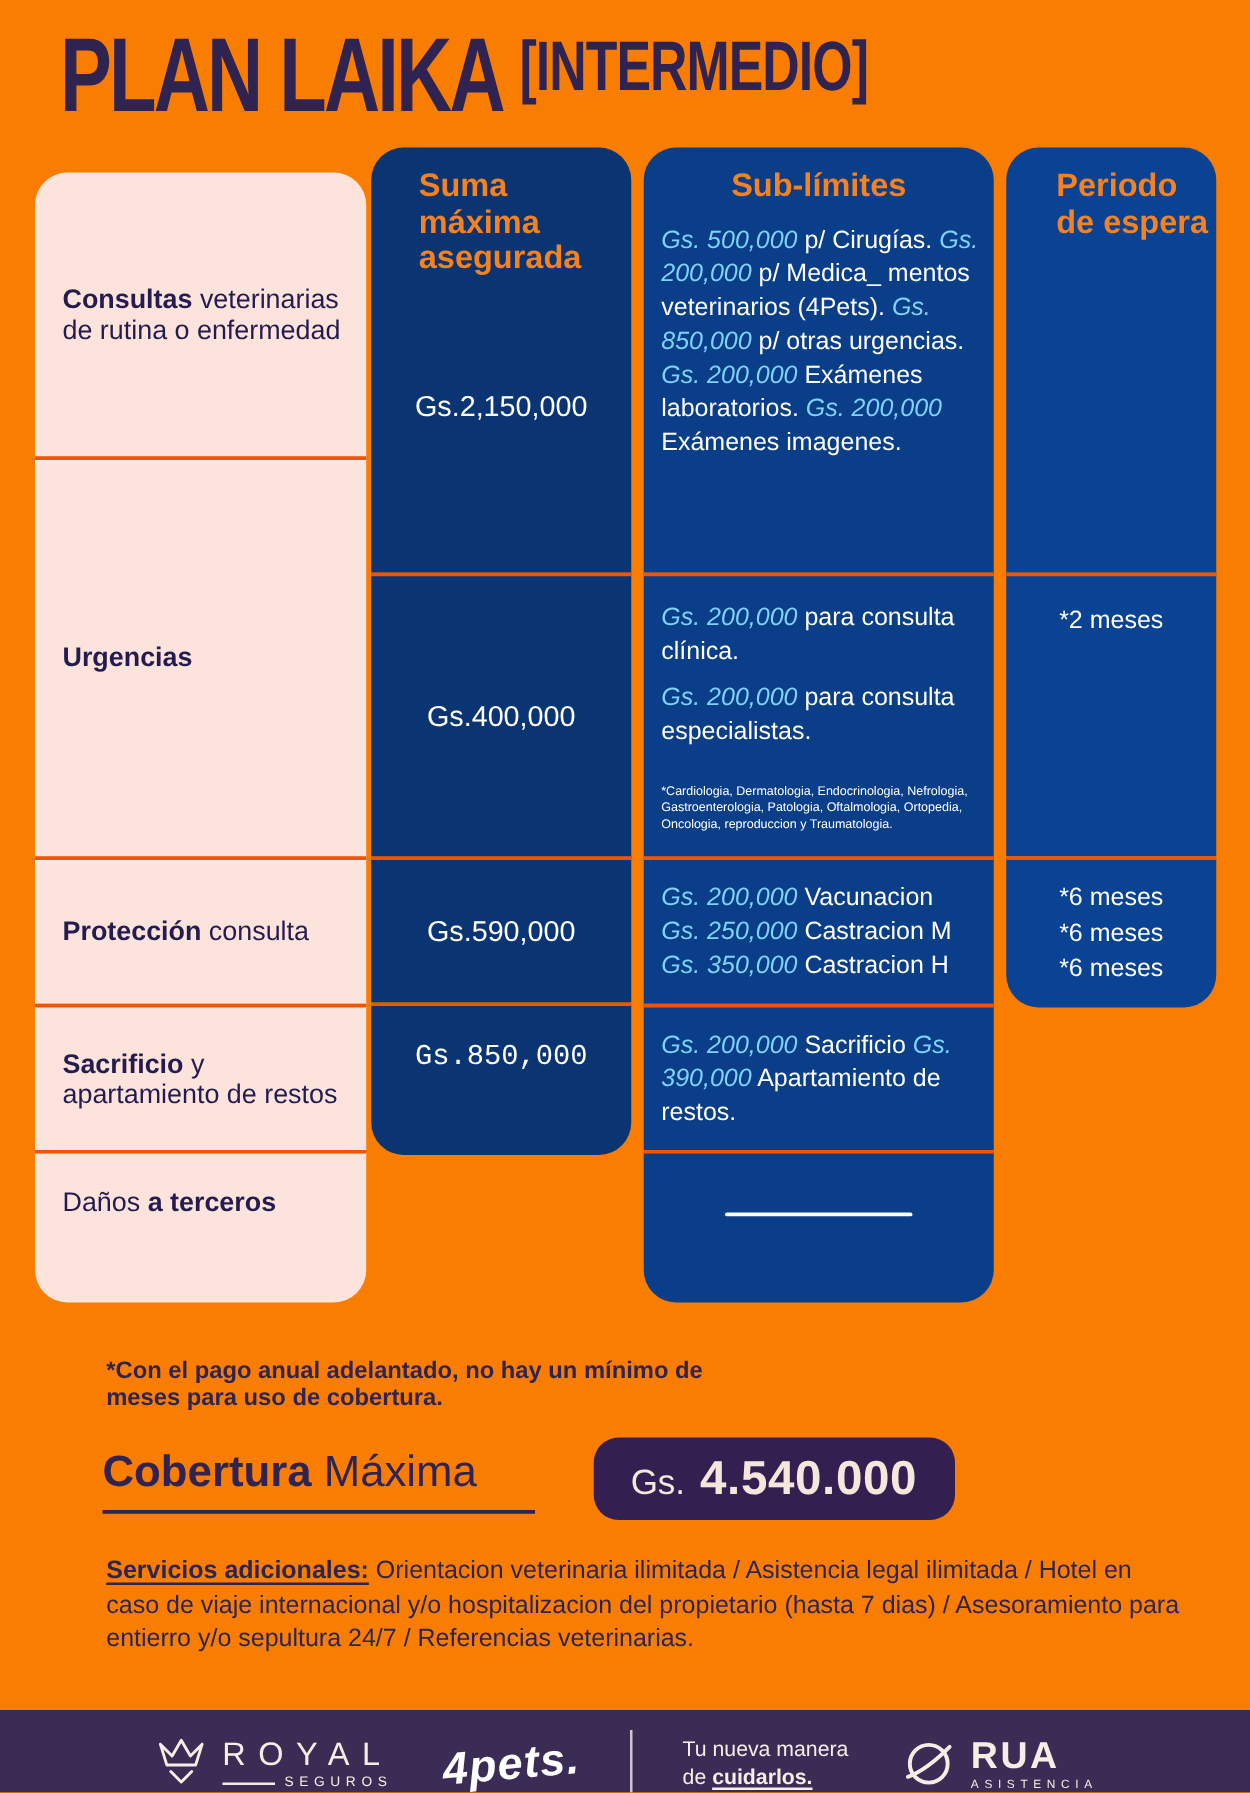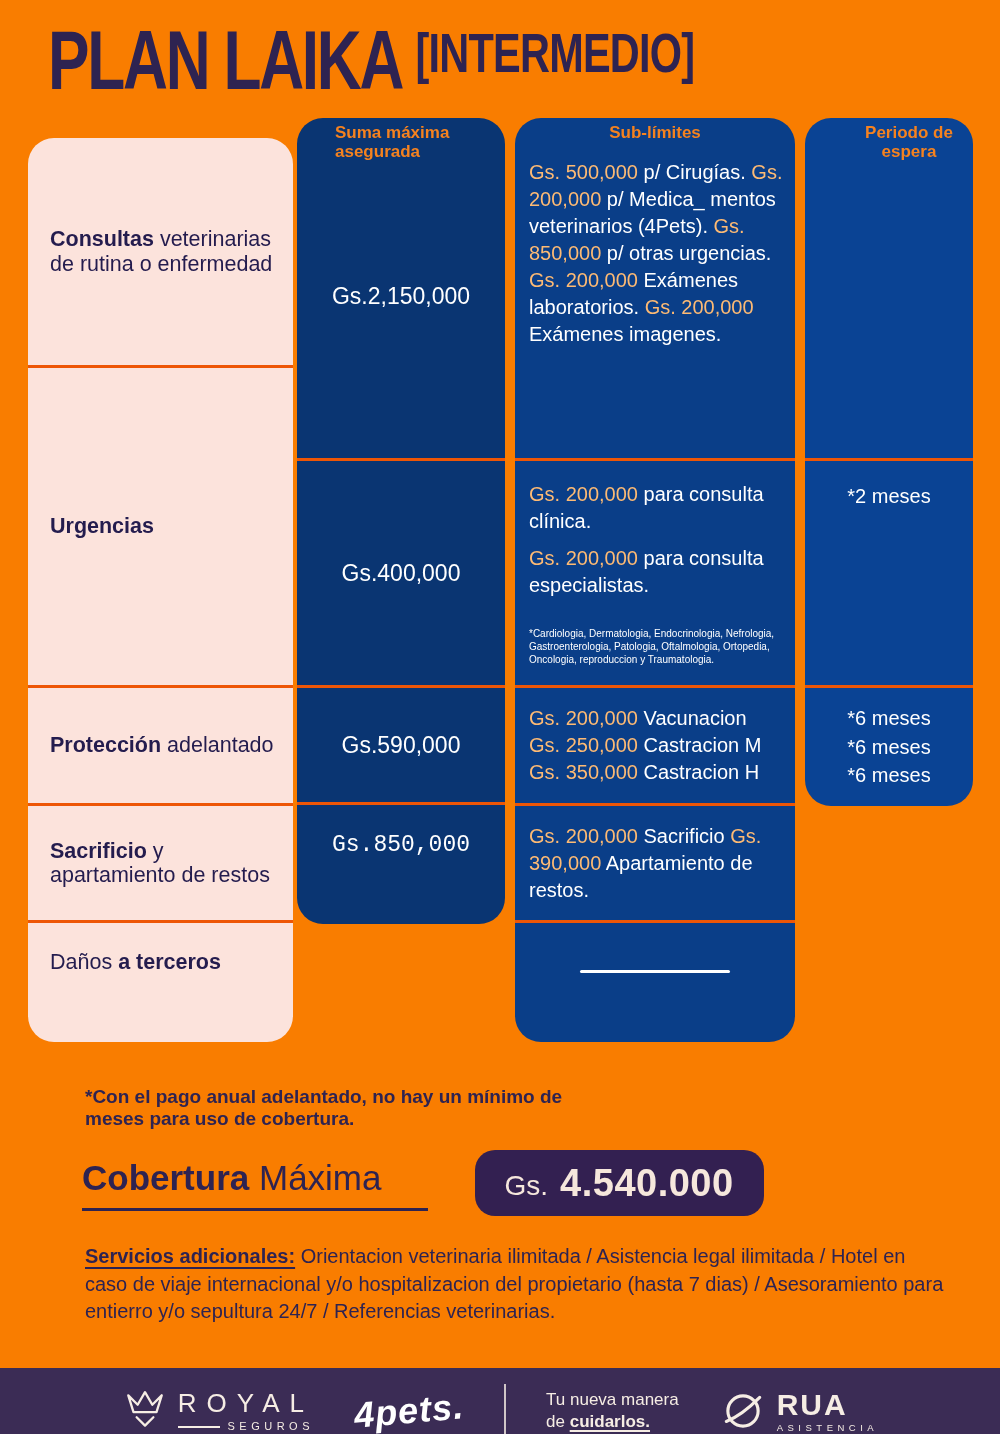--- a/index.html
+++ b/index.html
@@ -32,50 +32,50 @@
   .col-label .r1{height:320px;} .col-label .r2{height:227px;} .col-label .r3{height:118px;}
   .col-label .r4{height:117px;} .col-label .r5{height:122px;}
   .col-suma .r1,.col-sub .r1,.col-periodo .r1{height:340px;}
   .col-suma .r2,.col-sub .r2,.col-periodo .r2{height:227px;}
   .col-suma .r3,.col-sub .r3{height:118px;}
   .col-periodo .r3{height:121px;}
   .col-suma .r4,.col-sub .r4{height:117px;}
   .col-suma .r5,.col-sub .r5{height:122px;font-family:Liberation Mono, monospace;}
 
   
-  .cell-header{color:#F5821F;font-weight:bold;font-size:17px;line-height:1.1;padding-top:6px;}
+  .cell-header{color:#F5821F;font-weight:bold;font-size:26px;line-height:1.1;padding-top:16px;}
   .col-suma .cell-header{padding-left:38px;}
   .col-sub .cell-header{text-align:center;}
   .col-periodo .cell-header{padding-left:40px;}
 
   
   .col-label .cell{display:flex;align-items:center;padding:0 18px 0 22px;
                    color:#241C4E;font-size:21.5px;line-height:1.14;}
   .col-label .r5{align-items:flex-start;padding-top:27px;}
   .lb{font-weight:bold;}
 
   
   .col-suma .cell{color:#fff;font-size:23px;display:flex;align-items:center;justify-content:center;}
   .col-suma .r1{flex-direction:column;align-items:stretch;justify-content:flex-start;}
   .suma-fill{flex:1;display:flex;align-items:center;justify-content:center;padding-bottom:26px;}
   .col-suma .r5{align-items:flex-start;justify-content:center;padding-top:27px;}
 
   
   .col-sub .cell{color:#fff;font-size:20px;line-height:1.35;}
-  .amt{color:#fdba74;}
+  .amt{color:#7dd3fc;font-style:italic;}
   .sub-r1-content{padding:16px 12px 0 14px;}
   .col-sub .r2{padding:20px 10px 0 14px;}
   .col-sub .r2 .subline{margin-bottom:10px;}
   .sub-note{font-size:10px;line-height:1.3;margin-top:28px;}
   .col-sub .r3,.col-sub .r4{display:flex;flex-direction:column;justify-content:center;padding-left:14px;padding-right:8px;}
   .dash{width:150px;height:3px;background:#fff;border-radius:2px;margin:47px auto 0;}
 
   
   .col-periodo .cell{color:#fff;font-size:20px;text-align:center;}
-  .col-periodo .cell-header{text-align:center;}
+  .col-periodo .cell-header{text-align:left;}
   .col-periodo .r2{padding-top:24px;}
   .col-periodo .r3{display:flex;flex-direction:column;justify-content:center;line-height:1.42;}
 
   
   .footnote{position:absolute;left:85px;top:1086px;width:480px;font-weight:bold;
             font-size:19px;line-height:1.17;color:#2E2351;}
   .coverage{position:absolute;left:82px;top:1150px;display:flex;align-items:flex-start;gap:47px;}
   .cov-label{font-size:35px;color:#2E2351;padding:8px 46px 10px 0;border-bottom:3px solid #2E2351;}
   .cov-bold{font-weight:bold;}
   .pill{height:66px;border-radius:20px;background:#332051;display:flex;align-items:center;padding:0 30px;}
@@ -116,21 +116,21 @@
   <div class="table">
 
     <div class="col col-label">
       <div class="cell r2">
         <div><span class="lb">Consultas</span><span> veterinarias de rutina o enfermedad</span></div>
       </div>
       <div class="cell r1">
         <div><span class="lb">Urgencias</span><span></span></div>
       </div>
       <div class="cell r3">
-        <div><span class="lb">Protección</span><span> adelantado</span></div>
+        <div><span class="lb">Protección</span><span> consulta</span></div>
       </div>
       <div class="cell r4">
         <div><span class="lb">Sacrificio</span><span> y apartamiento de restos</span></div>
       </div>
       <div class="cell r5">
         <div><span>Daños </span><span class="lb">a terceros</span></div>
       </div>
     </div>
 
     <div class="col col-suma">

